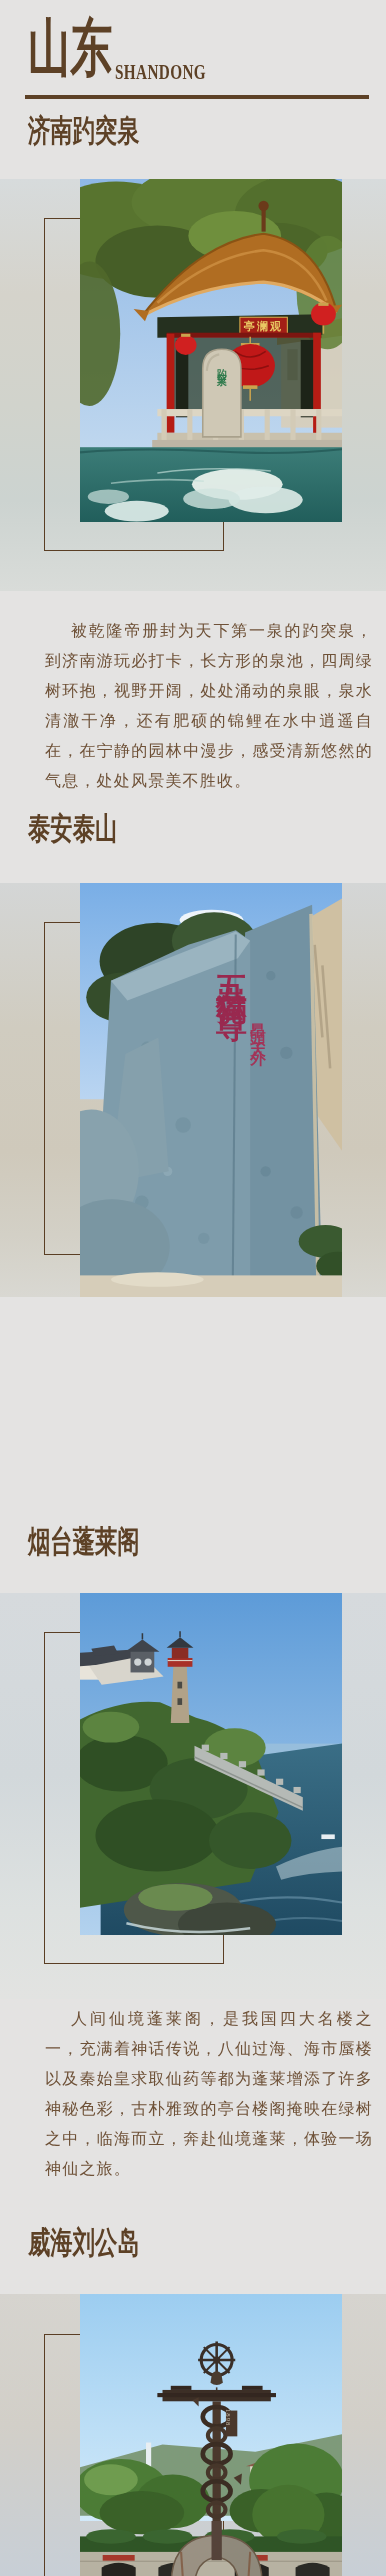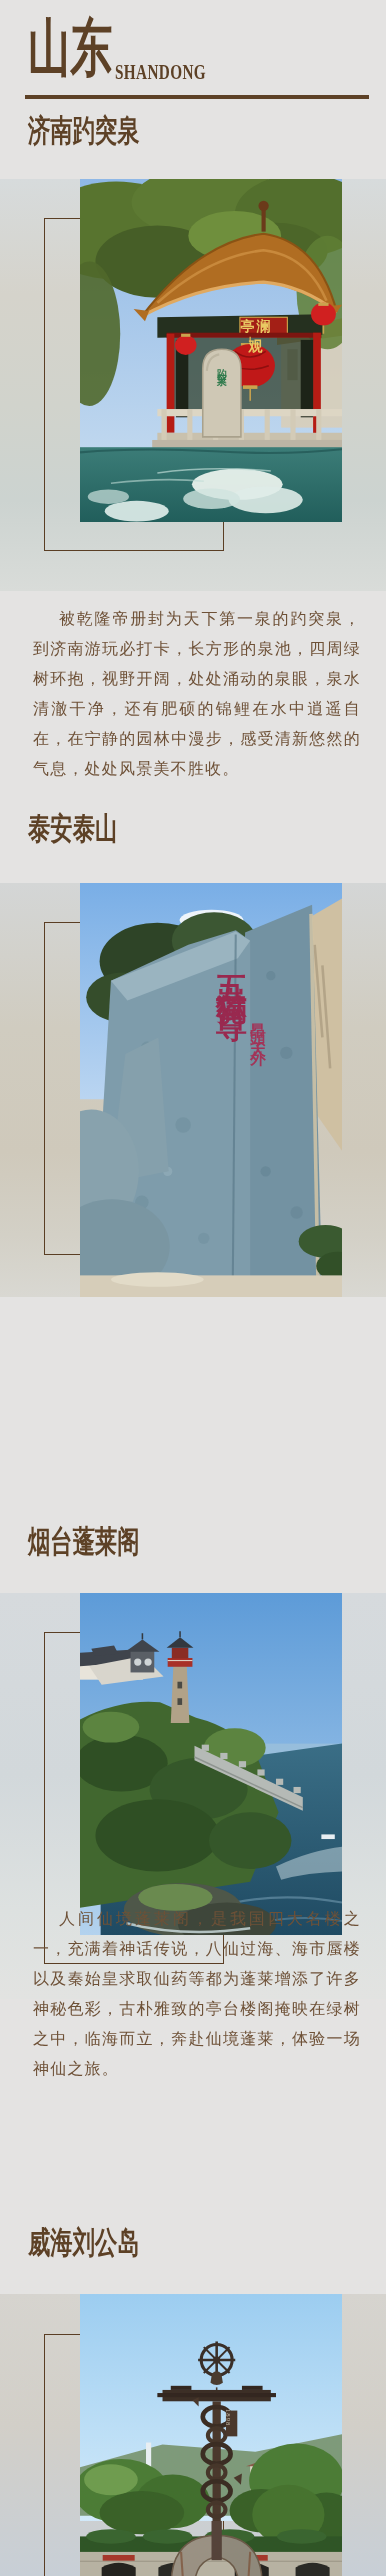--- a/index.html
+++ b/index.html
@@ -36,31 +36,31 @@
   .frame.f3 { top:1632px; height:332px; }
   .frame.f4 { top:2334px; height:293px; }
 
   .photo { position:absolute; left:80px; width:262px; overflow:hidden; }
   .photo svg { display:block; width:100%; height:100%; }
   .photo.p1 { top:179px;  height:343px; }
   .photo.p2 { top:883px; height:414px; }
   .photo.p3 { top:1593px; height:342px; }
   .photo.p4 { top:2294px; height:310px; }
 
-  .para { position:absolute; left:29px; width:328px; margin:4px; font-size:16px;
+  .para { position:absolute; left:29px; width:328px; margin:16px; font-size:16px;
           line-height:30px; letter-spacing:1.2px; color:#6e5137; text-indent:26px;
           text-align:justify; }
-  .para.pa1 { top:600px; } .para.pa2 { top:1313px; } .para.pa3 { top:1900px; }
+  .para.pa1 { top:600px; } .para.pa2 { top:1313px; } .para.pa3 { top:1988px; }
 
   
   .vtext { position:absolute; writing-mode:vertical-rl; text-orientation:upright;
            font-weight:bold; white-space:nowrap; }
   .stele-text  { left:215px; top:361px;  font-size:9.8px; letter-spacing:3.6px;  color:#2f7a4c; }
-  .plaque-text { position:absolute; left:233px; top:317px; width:47px; height:19.6px;
-                 line-height:19.6px; text-align:center; font-size:14px; letter-spacing:2.1px;
+  .plaque-text { position:absolute; left:240px; top:317px; width:47px; height:19.6px;
+                 line-height:19.6px; text-align:center; font-size:11px; letter-spacing:2.1px;
                  color:#e9c963; font-weight:bold; }
   .insc-main { left:210px; top:950px; font-size:31px; letter-spacing:11.3px; color:#99294f; }
   .insc-side { left:247px; top:1011px; font-size:15.5px; letter-spacing:9.3px; color:#a23458; }
   .chain-year { left:225px; top:2409px; font-size:6.7px; letter-spacing:1px; color:#cfc5b4;
                 text-orientation:mixed; font-weight:normal; }
 </style>
 </head>
 <body>
 
 <div class="page">

